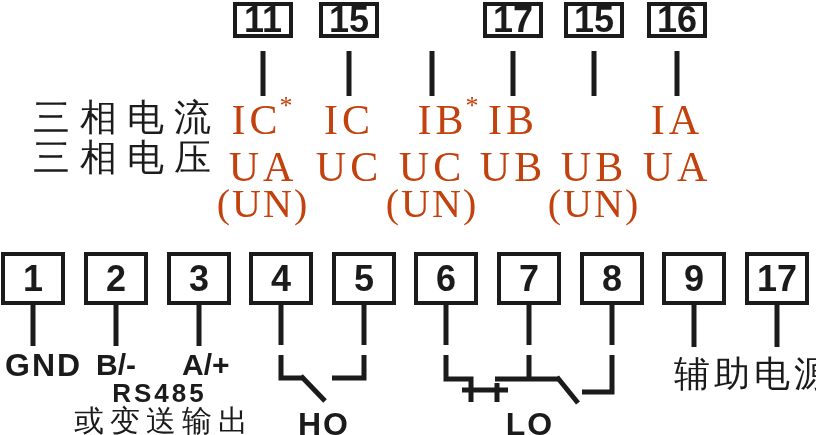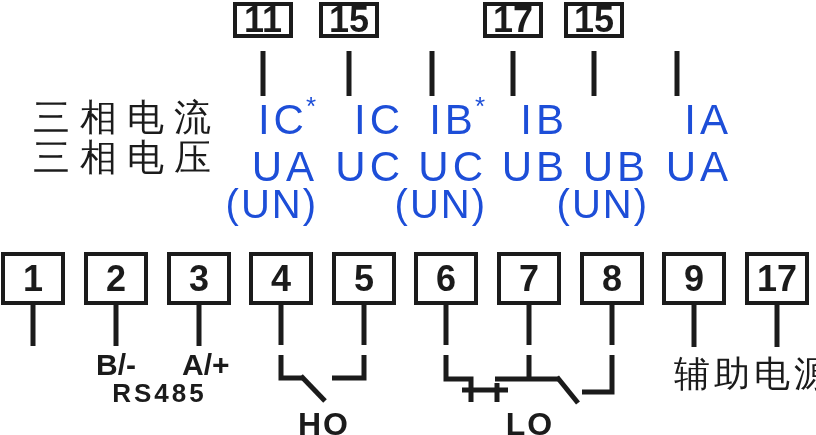--- a/index.html
+++ b/index.html
@@ -37,25 +37,25 @@
     font-size:37px;
     letter-spacing:10px;
     color:#1b1b1b;
     white-space:nowrap;
     line-height:1;
   }
   
   .col-label{
     position:absolute;
     width:110px;
-    text-align:right;
-    font-family:Liberation Sans, sans-serif;
+    text-align:center;
+    font-family:Liberation Serif, serif;
     font-size:42px;
     letter-spacing:4px;
-    color:#1d4ed8;
+    color:#c2410c;
     white-space:nowrap;
     line-height:1;
   }
   .col-label sup{
     font-size:26px;
     letter-spacing:0;
     vertical-align:top;
     position:relative;top:-6px;left:-2px;
   }
   .col-label.un{font-size:40px;letter-spacing:2px;}
@@ -127,27 +127,28 @@
         <path d="M557 377 L578 403"></path>
         <path d="M612 355 V392 H582"></path>
       </g>
     </g>
   </svg>
 
   <div class="tbox top" style="left:233px">11</div>
   <div class="tbox top" style="left:319px">15</div>
   <div class="tbox top" style="left:483px">17</div>
   <div class="tbox top" style="left:564px">15</div>
+  <div class="tbox top" style="left:647px">16</div>
 
   <div class="rowlabel" style="left:33px;top:139px">三相电压</div>
   <div class="rowlabel" style="left:33px;top:99px">三相电流</div>
 
   <div class="col-label" style="left:208px;top:99px"><span>IC</span><sup>*</sup></div>
   <div class="col-label" style="left:294px;top:99px"><span>IC</span><sup></sup></div>
-  <div class="col-label" style="left:377px;top:99px"><span>IB</span><sup>*</sup></div>
+  <div class="col-label" style="left:394px;top:99px"><span>IB</span><sup>*</sup></div>
   <div class="col-label" style="left:458px;top:99px"><span>IB</span><sup></sup></div>
   <div class="col-label" style="left:622px;top:99px"><span>IA</span><sup></sup></div>
 
   <div class="col-label" style="left:208px;top:146px">UA</div>
   <div class="col-label" style="left:294px;top:146px">UC</div>
   <div class="col-label" style="left:377px;top:146px">UC</div>
   <div class="col-label" style="left:458px;top:146px">UB</div>
   <div class="col-label" style="left:539px;top:146px">UB</div>
   <div class="col-label" style="left:622px;top:146px">UA</div>
 
@@ -159,20 +160,22 @@
   <div class="tbox bot" style="left:84px">2</div>
   <div class="tbox bot" style="left:167px">3</div>
   <div class="tbox bot" style="left:249px">4</div>
   <div class="tbox bot" style="left:332px">5</div>
   <div class="tbox bot" style="left:414px">6</div>
   <div class="tbox bot" style="left:497px">7</div>
   <div class="tbox bot" style="left:580px">8</div>
   <div class="tbox bot" style="left:662px">9</div>
   <div class="tbox bot" style="left:745px">17</div>
 
+  <div class="blabel sz32" style="left:5px;top:349px">GND</div>
   <div class="blabel sz30" style="left:96px;top:350px">B/-</div>
   <div class="blabel sz30" style="left:182px;top:350px">A/+</div>
   <div class="blabel rs ctr" style="left:102px;top:380px;width:115px">RS485</div>
+  <div class="clabel transmit" style="left:74px;top:406px">或变送输出</div>
   <div class="blabel sz32 ctr" style="left:284px;top:408px;width:80px">HO</div>
   <div class="blabel sz32 ctr" style="left:490px;top:408px;width:80px">LO</div>
   <div class="clabel aux" style="left:674px;top:356px">辅助电源</div>
 
 </div>
 
 </body></html>

